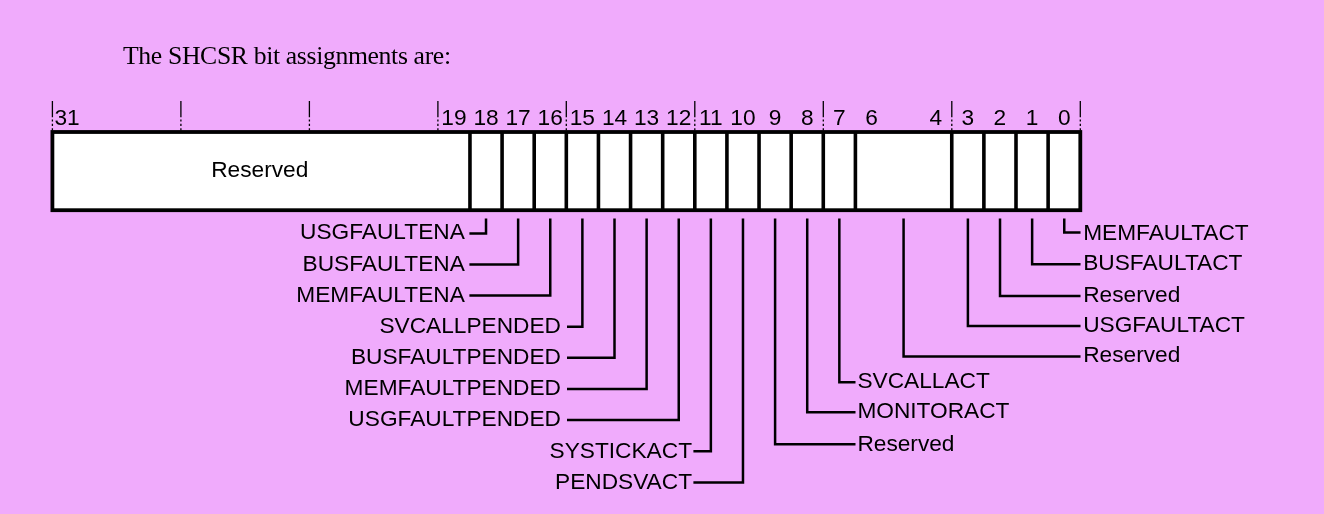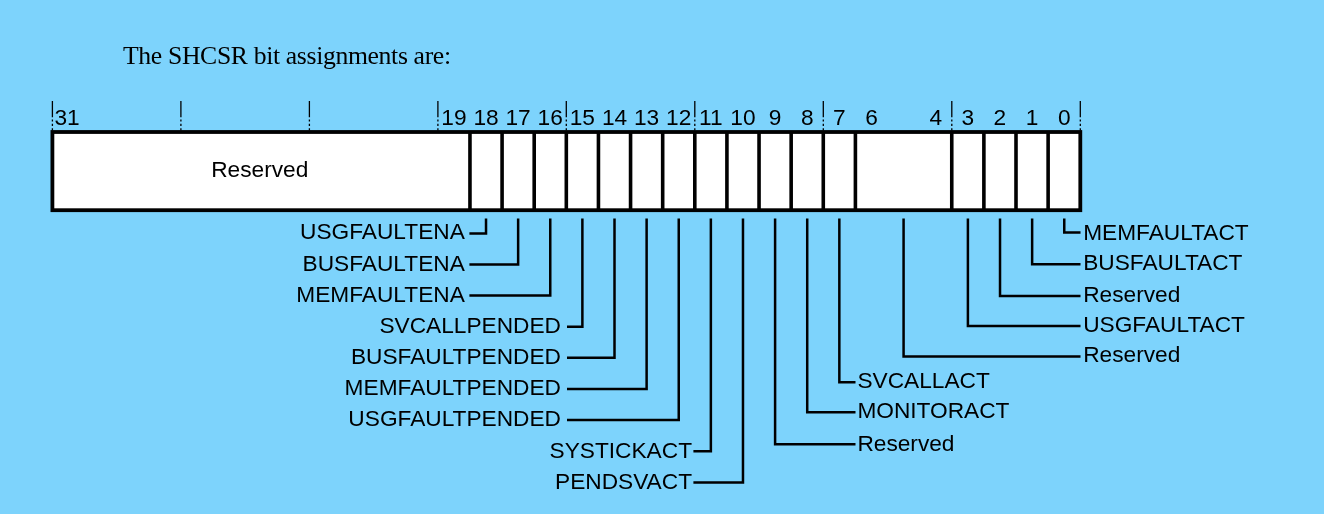--- a/index.html
+++ b/index.html
@@ -1,16 +1,16 @@
 <!DOCTYPE html>
 <html><head>
 <meta charset="utf-8">
 <style>
   html,body{margin:0;padding:0;background:#ffffff;}
-  #wrap{width:1324px;height:514px;position:relative;background:#7dd3fc;overflow:hidden;text-decoration:underline;}
+  #wrap{width:1324px;height:514px;position:relative;background:#f0abfc;overflow:hidden;text-decoration:underline;}
   svg text{fill:#000;}
 </style>
 </head>
 <body>
 <div id="wrap">
 <svg width="1324" height="514" viewBox="0 0 1324 514">
 
   <text x="123" y="63.9" font-family="Liberation Serif, serif" font-size="25.7px" letter-spacing="-0.35">The SHCSR bit assignments are:</text>
 
   <g stroke="#000" fill="none">

